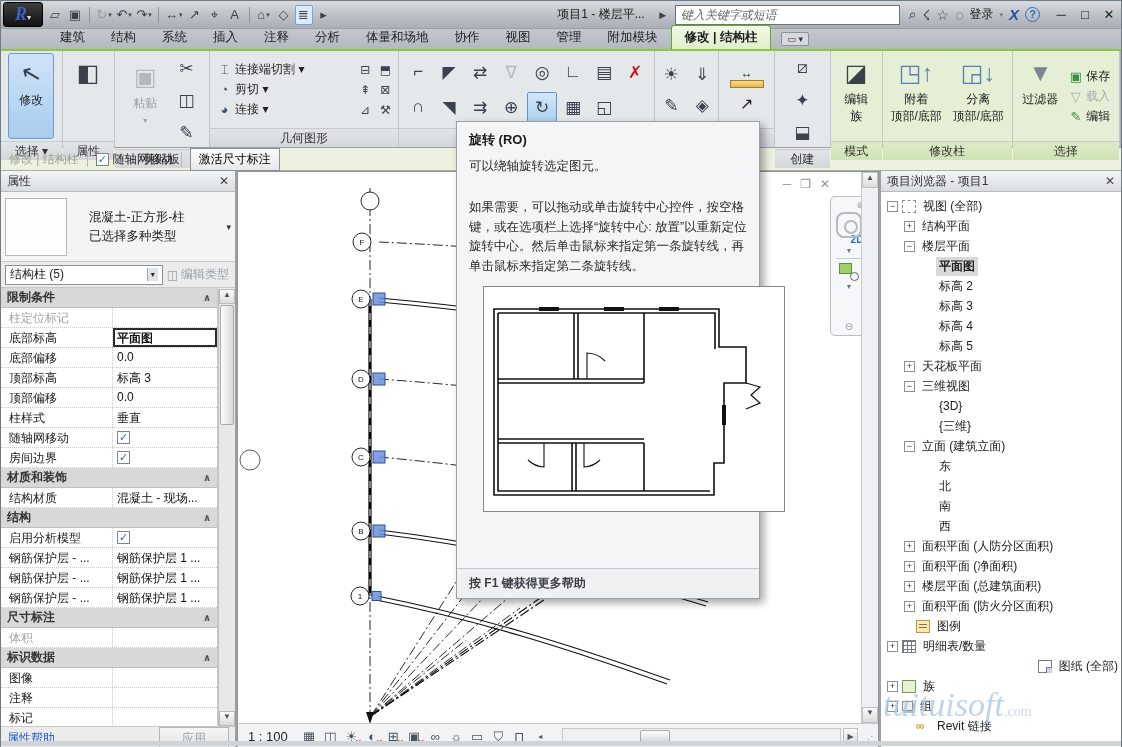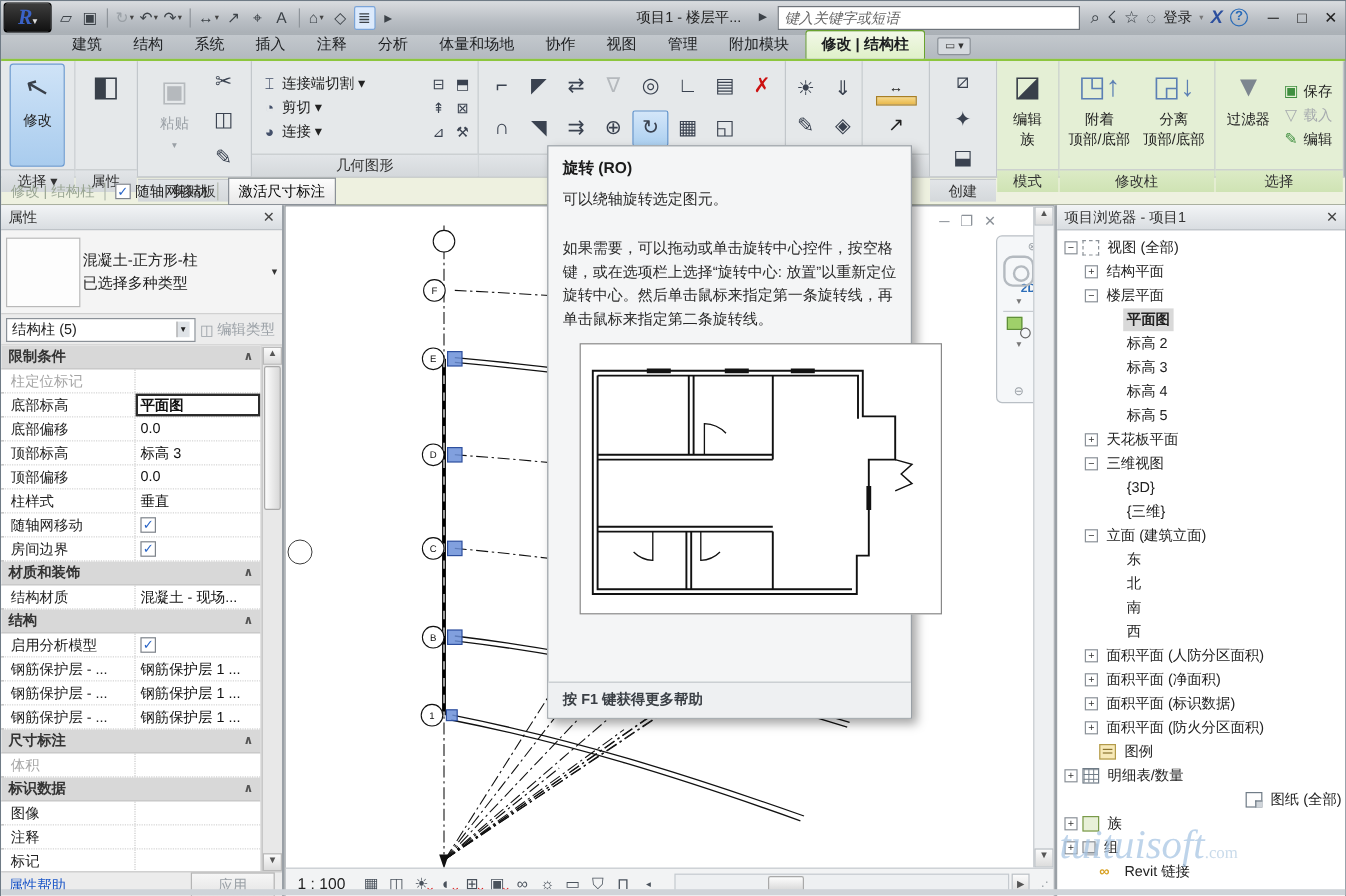--- a/index.html
+++ b/index.html
@@ -14,21 +14,21 @@
     border-radius:3px; color:#3a62c8; font-family:"Liberation Serif","DejaVu Serif",serif; font-weight:bold;
     font-style:italic; font-size:18px; text-align:center; line-height:23px; }
   .revit-logo small { color:#ddd; font-size:8px; font-style:normal; }
   .qat { display:flex; align-items:center; gap:2px; }
   .qicon { min-width:18px; height:20px; display:inline-flex; align-items:center; justify-content:center;
     font-size:13px; color:#3c4248; border-radius:2px; padding:0 1px; }
   .qicon.hl { background:#dceafc; border:1px solid #7aa4d8; }
   .qicon .dd { font-size:7px; color:#444; margin-left:1px; }
   .qsep { width:1px; height:16px; background:#8f959b; margin:0 3px; }
   .tb-title { font-size:12px; color:#222; white-space:nowrap; margin:0 6px 0 auto; }
-  .tb-search { width:252px; height:20px; border:1px solid #6d737a; font-size:12px; padding:0 5px;
+  .tb-search { width:225px; height:20px; border:1px solid #6d737a; font-size:12px; padding:0 5px;
     color:#555; background:#fff; }
   .tb-search::placeholder { color:#666; font-style:italic; }
   .tb-right { display:flex; align-items:center; gap:6px; margin-left:6px; }
   .tb-ic { font-size:14px; color:#3c4248; }
   .xchg { color:#2c4f9e; font-weight:bold; font-style:italic; font-size:15px; }
   .winbtns { display:flex; gap:8px; margin-left:10px; font-size:13px; color:#222; }
   .winbtn { width:16px; text-align:center; }
 
   
   .tabbar { height:22px; display:flex; align-items:flex-end; padding-left:46px;
@@ -73,21 +73,21 @@
   .ob-btn { background:linear-gradient(#fdfdfd,#e8e8e8); border:1px solid #8b9198; padding:2px 8px; font-size:12px; }
 
   
   .main { display:flex; height:579px; }
 
   
   .props { width:236px; background:#ececec; border-right:2px solid #9aa0a6; display:flex; flex-direction:column; position:relative; }
   .pal-head { height:21px; background:linear-gradient(#f2f4f6,#d9dde1); border-bottom:1px solid #b4bac0;
     display:flex; align-items:center; padding:0 6px; font-size:12px; color:#333; }
   .pal-head .x { margin-left:auto; font-size:12px; color:#444; }
-  .type-sel { height:70px; background:#f4f4f4; border-bottom:1px solid #c9c9c9; display:flex; align-items:center; padding:4px; gap:2px; }
+  .type-sel { height:70px; background:#f4f4f4; border-bottom:1px solid #c9c9c9; display:flex; align-items:center; padding:4px; gap:22px; }
   .type-preview { width:62px; height:58px; background:#fdfdfd; border:1px solid #b9b9b9; }
   .type-txt { flex:1; font-size:12.5px; line-height:1.5; color:#222; }
   .type-dd { font-size:9px; color:#333; align-self:center; }
   .sel-row { height:26px; display:flex; align-items:center; gap:4px; padding:0 4px; border-bottom:1px solid #c9c9c9; background:#ececec; }
   .combo { flex:1; height:20px; background:#fff; border:1px solid #8b9198; display:flex; align-items:center; padding:0 4px; font-size:12px; }
   .combo .dd { margin-left:auto; font-size:8px; background:#dfe3e7; border-left:1px solid #aaa; padding:2px 3px; }
   .edit-type { display:flex; align-items:center; gap:3px; color:#9aa0a6; font-size:12px; padding-right:2px; }
   .grid { flex:1; overflow:hidden; background:#fff; margin-right:17px; border-right:1px solid #c9c9c9; }
   .prow { height:20px; display:flex; border-bottom:1px dotted #c9c9c9; background:#fff; }
   .prow .lab { width:112px; padding:2px 2px 0 8px; border-right:1px dotted #c9c9c9; color:#222; white-space:nowrap; overflow:hidden; }
@@ -713,21 +713,21 @@
           <div class="titem" style="padding-left: 19px;">
             <span class="texp">+</span>
             <span class="tlab">面积平面 (人防分区面积)</span>
           </div>
           <div class="titem" style="padding-left: 19px;">
             <span class="texp">+</span>
             <span class="tlab">面积平面 (净面积)</span>
           </div>
           <div class="titem" style="padding-left: 19px;">
             <span class="texp">+</span>
-            <span class="tlab">面积平面 (标识数据)</span>
+            <span class="tlab">楼层平面 (总建筑面积)</span>
           </div>
           <div class="titem" style="padding-left: 19px;">
             <span class="texp">+</span>
             <span class="tlab">面积平面 (防火分区面积)</span>
           </div>
           <div class="titem" style="padding-left: 16px;">
             <span class="texp none"></span>
             <span class="ticon legend"></span>
             <span class="tlab">图例</span>
           </div>

